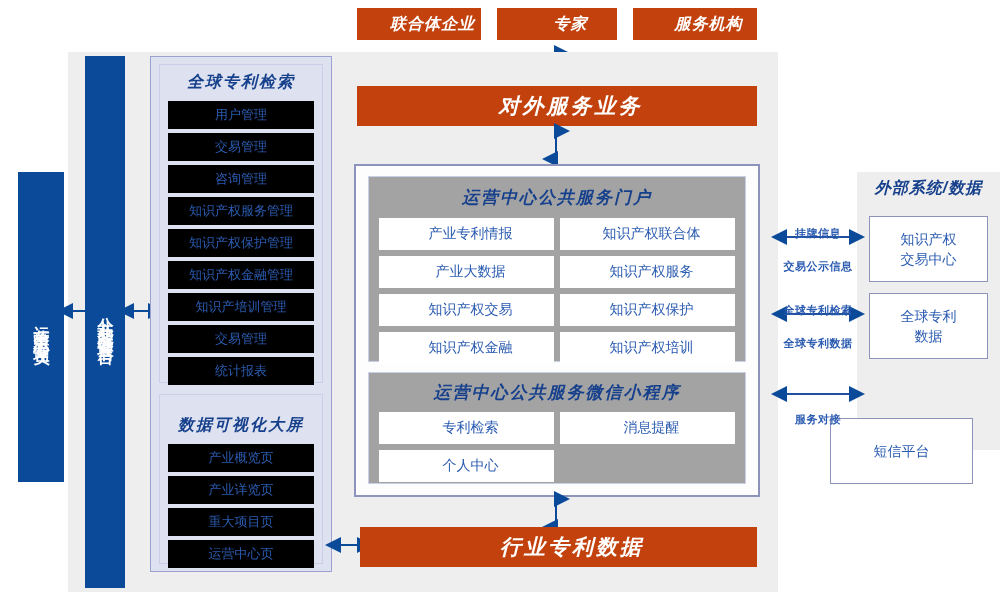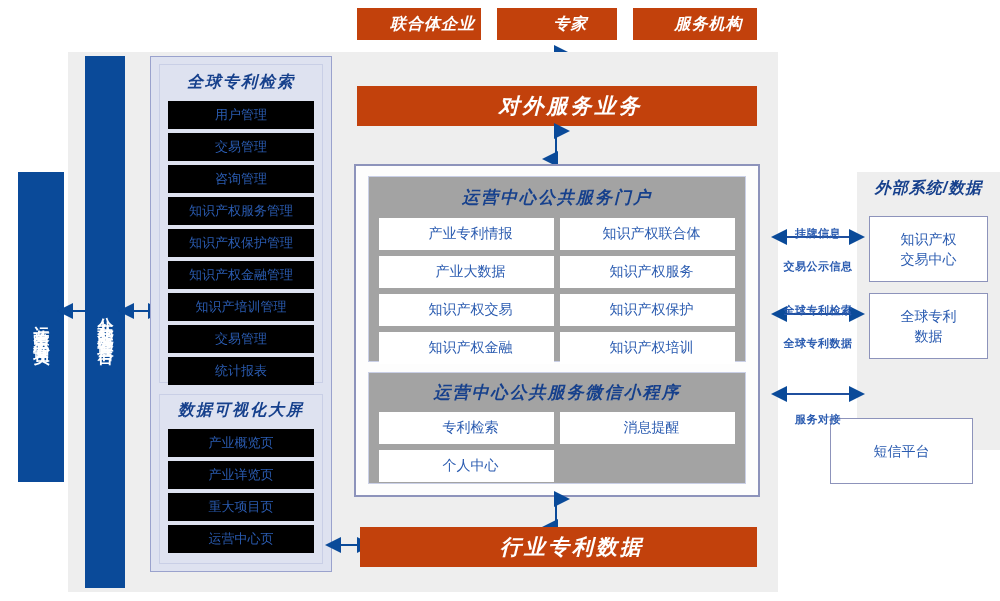--- a/index.html
+++ b/index.html
@@ -148,21 +148,21 @@
     <div class="side-cell">咨询管理</div>
     <div class="side-cell">知识产权服务管理</div>
     <div class="side-cell">知识产权保护管理</div>
     <div class="side-cell">知识产权金融管理</div>
     <div class="side-cell">知识产培训管理</div>
     <div class="side-cell">交易管理</div>
     <div class="side-cell">统计报表</div>
   </div>
 
   <div class="abs side-group" style="left:159px;top:394px;width:164px;height:170px;border:1px solid #c9cfe6;">
-    <div class="side-title" style="margin:5px 0 8px 0;">数据可视化大屏</div>
+    <div class="side-title" style="margin:20px 0 8px 0;">数据可视化大屏</div>
     <div class="side-cell">产业概览页</div>
     <div class="side-cell">产业详览页</div>
     <div class="side-cell">重大项目页</div>
     <div class="side-cell">运营中心页</div>
   </div>
 
   <div class="abs" style="left:332px;top:534px;width:34px;height:22px;">
     <svg width="34" height="22" viewBox="0 0 34 22">
       <line x1="7" y1="11" x2="27" y2="11" stroke="#0a4a99" stroke-width="2" marker-start="url(#ah-l)" marker-end="url(#ah-r)"></line>
     </svg>

